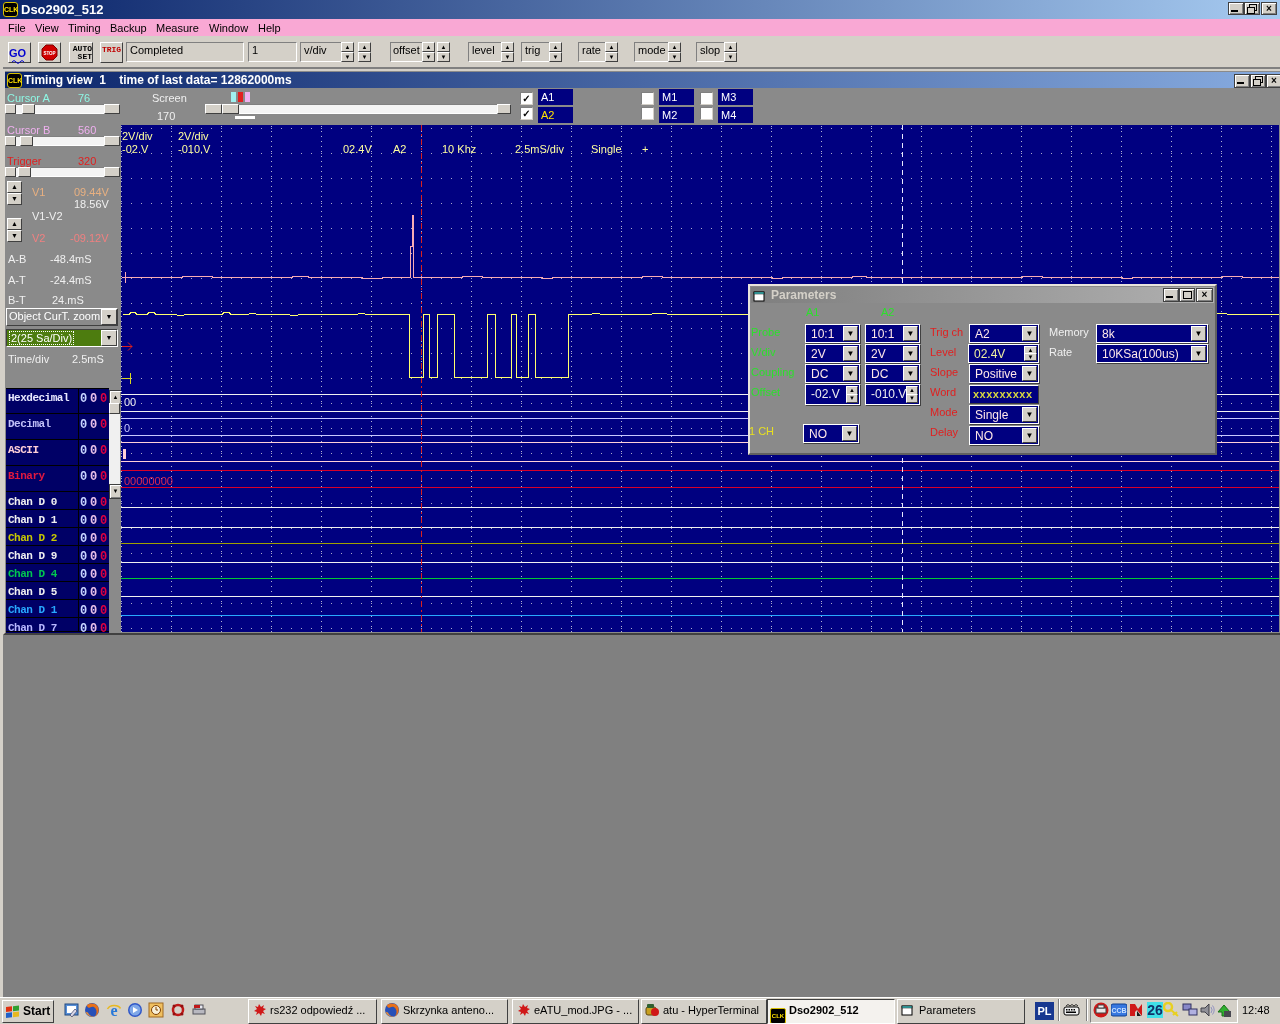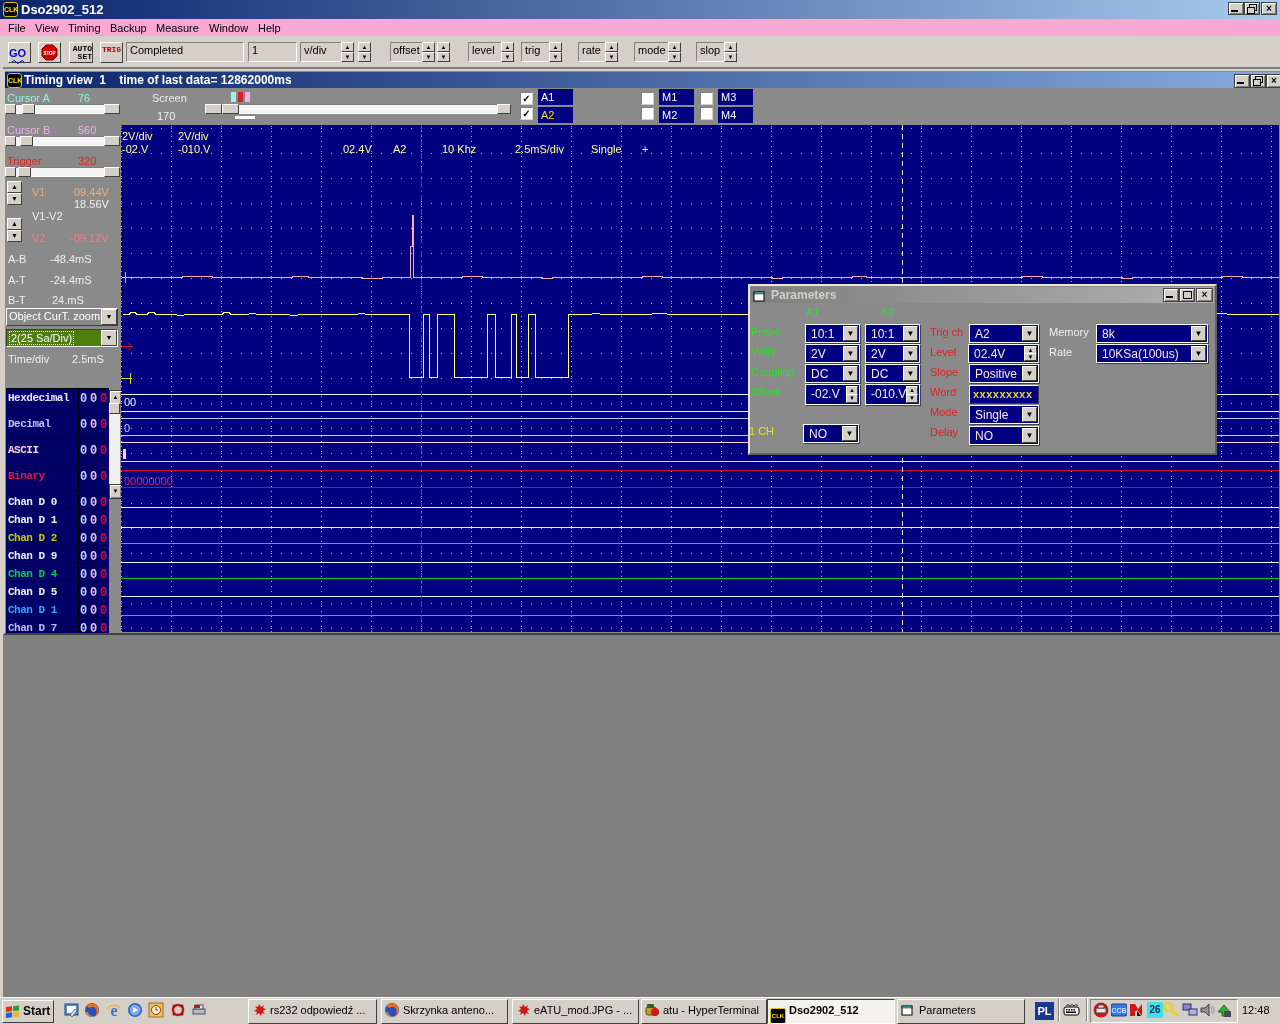--- a/index.html
+++ b/index.html
@@ -503,21 +503,21 @@
     </svg></div>
 <div class="trayic" style="left:1111px"><svg width="16" height="16">
       <rect x="0" y="2" width="16" height="12" rx="2" fill="#3878e0" stroke="#104090"></rect>
       <text x="8" y="11" text-anchor="middle" font-size="7" font-weight="bold" fill="#c8e0ff" font-family="Liberation Sans">CCB</text>
     </svg></div>
 <div class="trayic" style="left:1128px"><svg width="16" height="16">
       <path d="M2 2 h5 l3 5 4 -5 v12 l-5 -6 -2 2 v4 h-5z" fill="#d01818"></path>
       <path d="M9 9 l4 5 h-4z" fill="#181818"></path>
     </svg></div>
 <div class="trayic" style="left:1147px">
-    <div style="width:16px;height:16px;background:#40e0e8;color:#103068;font-size:10px;font-weight:bold;text-align:center;line-height:16px">26</div>
+    <div style="width:16px;height:16px;background:#40e0e8;color:#103068;font-size:14px;font-weight:bold;text-align:center;line-height:16px">26</div>
   </div>
 <div class="trayic" style="left:1163px"><svg width="17" height="16">
       <circle cx="5" cy="5" r="4" fill="none" stroke="#e8d020" stroke-width="2.5"></circle>
       <path d="M8 8 l7 6 M12 11 l-2 2 M14 10 l-2 2" stroke="#e8d020" stroke-width="2"></path>
     </svg></div>
 <div class="trayic" style="left:1182px"><svg width="16" height="16">
       <rect x="1" y="2" width="8" height="6" fill="#8888c8" stroke="#303060"></rect>
       <rect x="7" y="7" width="8" height="6" fill="#b0b0e0" stroke="#303060"></rect>
     </svg></div>
 <div class="trayic" style="left:1199px"><svg width="16" height="16">

